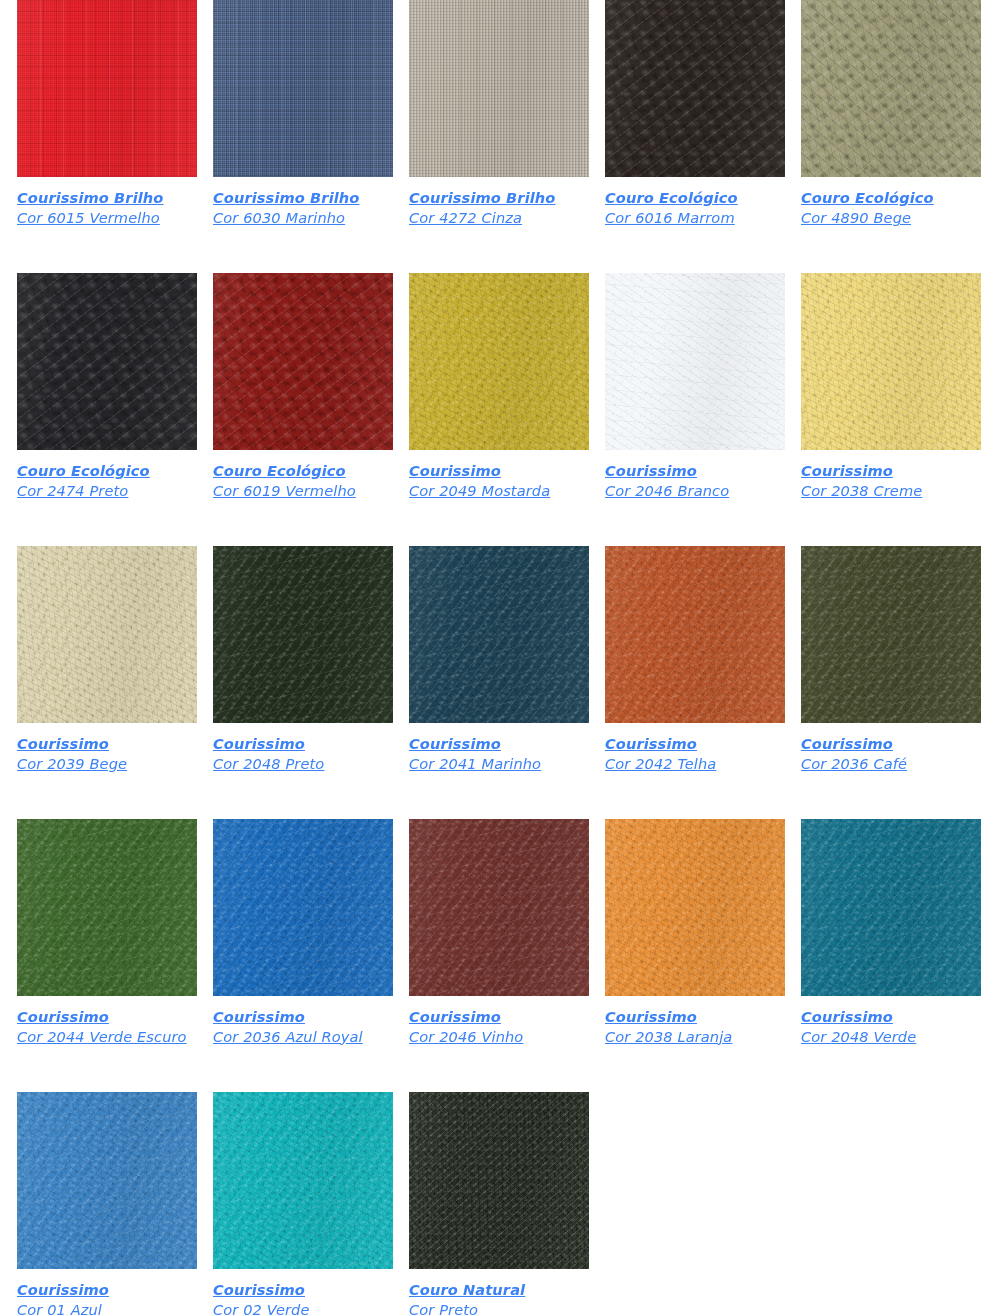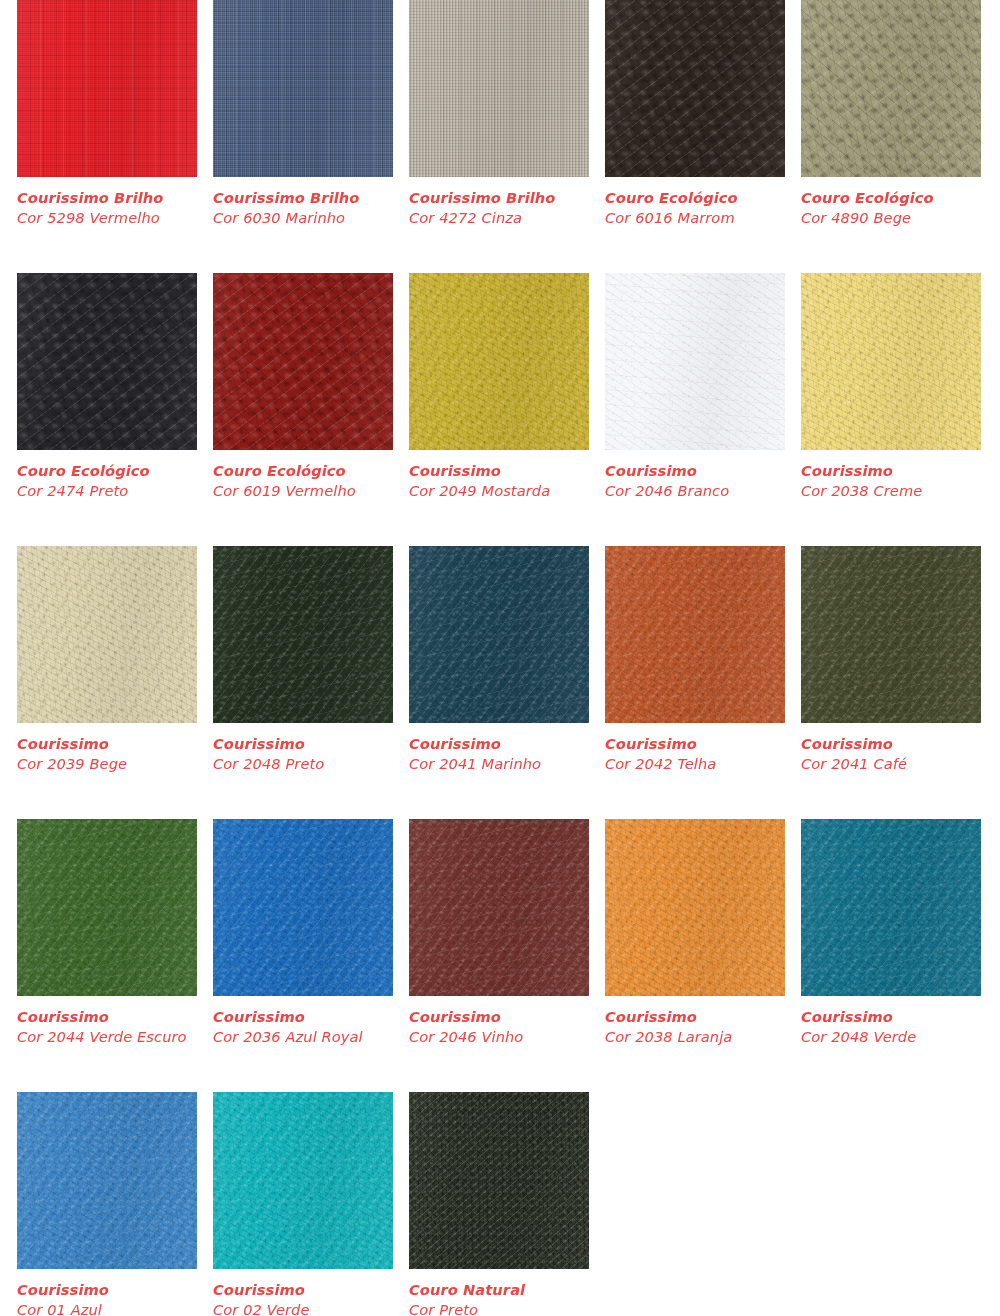--- a/index.html
+++ b/index.html
@@ -187,21 +187,22 @@
     background:linear-gradient(100deg,
       rgba(255,255,255,.055) 0%,
       rgba(255,255,255,.00) 28%,
       rgba(0,0,0,.045) 62%,
       rgba(255,255,255,.035) 100%);
   }
 
   .caption{
     margin-top:12px;
     line-height:1.30;
-    color:#ef4444;
+    color:#3b82f6;
+    text-decoration:underline;
   }
   .cap-line{
     display:block;
     font-style:italic;
     font-size:14.6px;
     letter-spacing:.1px;
     white-space:nowrap;
   }
   .cap-line.name{font-weight:600;}
   .cap-line.code{font-weight:400;margin-top:1px;}
@@ -212,21 +213,21 @@
 <body>
 
 <div id="sheet">
     <div class="row">
       <div class="cell">
         <div class="swatch tex-weave" style="background: rgb(224, 32, 41);">
           <div class="sheen"></div>
         </div>
         <div class="caption">
           <span class="cap-line name">Courissimo Brilho</span>
-          <span class="cap-line code">Cor 5298 Vermelho</span>
+          <span class="cap-line code">Cor 6015 Vermelho</span>
         </div>
       </div>
       <div class="cell">
         <div class="swatch tex-weave" style="background: rgb(74, 94, 128);">
           <div class="sheen"></div>
         </div>
         <div class="caption">
           <span class="cap-line name">Courissimo Brilho</span>
           <span class="cap-line code">Cor 6030 Marinho</span>
         </div>
@@ -344,21 +345,21 @@
           <span class="cap-line name">Courissimo</span>
           <span class="cap-line code">Cor 2042 Telha</span>
         </div>
       </div>
       <div class="cell">
         <div class="swatch tex-grain" style="background: rgb(71, 75, 45);">
           <div class="sheen"></div>
         </div>
         <div class="caption">
           <span class="cap-line name">Courissimo</span>
-          <span class="cap-line code">Cor 2041 Café</span>
+          <span class="cap-line code">Cor 2036 Café</span>
         </div>
       </div>
     </div>
     <div class="row-spacer"></div>
     <div class="row">
       <div class="cell">
         <div class="swatch tex-grain" style="background: rgb(63, 106, 44);">
           <div class="sheen"></div>
         </div>
         <div class="caption">

